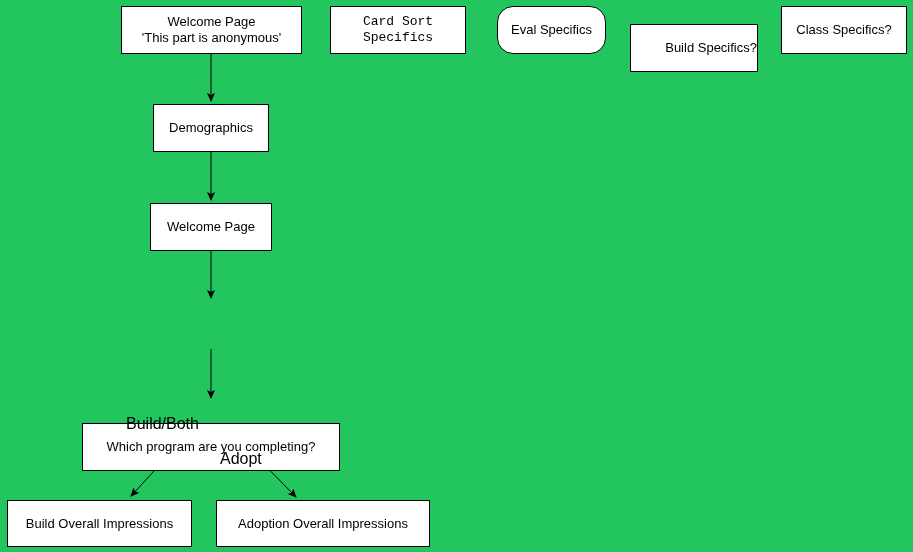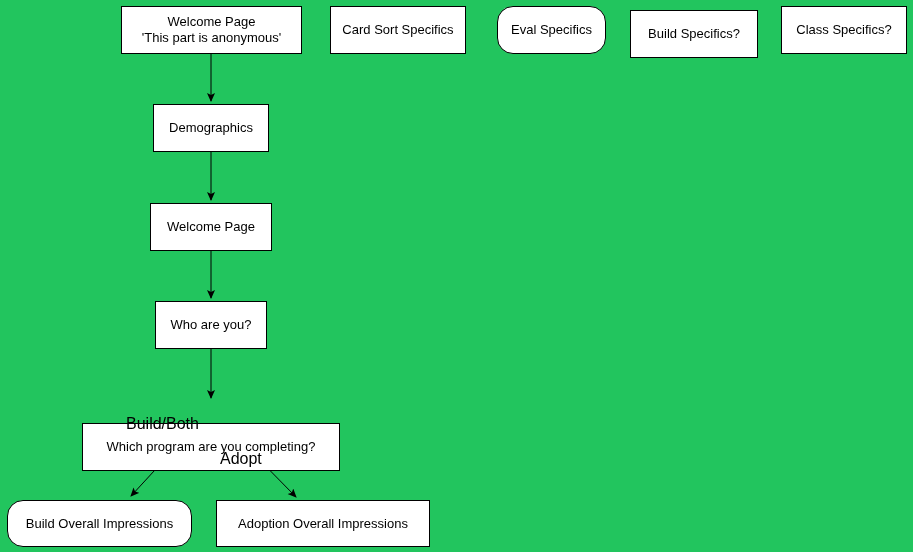--- a/index.html
+++ b/index.html
@@ -85,53 +85,50 @@
     <g>
       <line x1="241" y1="441" x2="296" y2="497" stroke="#000000" stroke-width="1" marker-end="url(#arrowhead)"></line>
     </g>
   </svg>
 
   <div class="node" style="left:121px; top:6px; width:181px; height:48px;">
     <span class="lines">Welcome Page
 'This part is anonymous'</span>
   </div>
 
-  <div class="node" style="left:330px; top:6px; width:136px; height:48px;">
+  <div class="node" style="left:330px; top:6px; width:136px; height:48px;font-family:Liberation Mono, monospace;">
     <span class="lines">Card Sort Specifics</span>
   </div>
 
   <div class="node" style="left:497px; top:6px; width:109px; height:48px;border-radius:16px;">
     <span class="lines">Eval Specifics</span>
   </div>
 
-  <div class="node" style="left:630px; top:10px; width:128px; height:48px;">
+  <div class="node" style="left:630px; top:24px; width:128px; height:48px;justify-content:flex-end;">
     <span class="lines">Build Specifics?</span>
   </div>
 
   <div class="node" style="left:781px; top:6px; width:126px; height:48px;">
     <span class="lines">Class Specifics?</span>
   </div>
 
   <div class="node" style="left:153px; top:104px; width:116px; height:48px;text-align:right;">
     <span class="lines">Demographics</span>
   </div>
 
   <div class="node" style="left:150px; top:203px; width:122px; height:48px;">
     <span class="lines">Welcome Page</span>
   </div>
 
-  <div class="node" style="left:155px; top:301px; width:112px; height:48px;">
-    <span class="lines">Who are you?</span>
-  </div>
 
   <div class="node" style="left:82px; top:423px; width:258px; height:48px;">
     <span class="lines">Which program are you completing?</span>
   </div>
 
-  <div class="node" style="left:7px; top:500px; width:185px; height:47px;border-radius:16px;">
+  <div class="node" style="left:7px; top:500px; width:185px; height:47px;">
     <span class="lines">Build Overall Impressions</span>
   </div>
 
   <div class="node" style="left:216px; top:500px; width:214px; height:47px;">
     <span class="lines">Adoption Overall Impressions</span>
   </div>
 
   <div class="edge-label" style="left:126px; top:415px;">Build/Both</div>
 
   <div class="edge-label" style="left:220px; top:450px;">Adopt</div>

